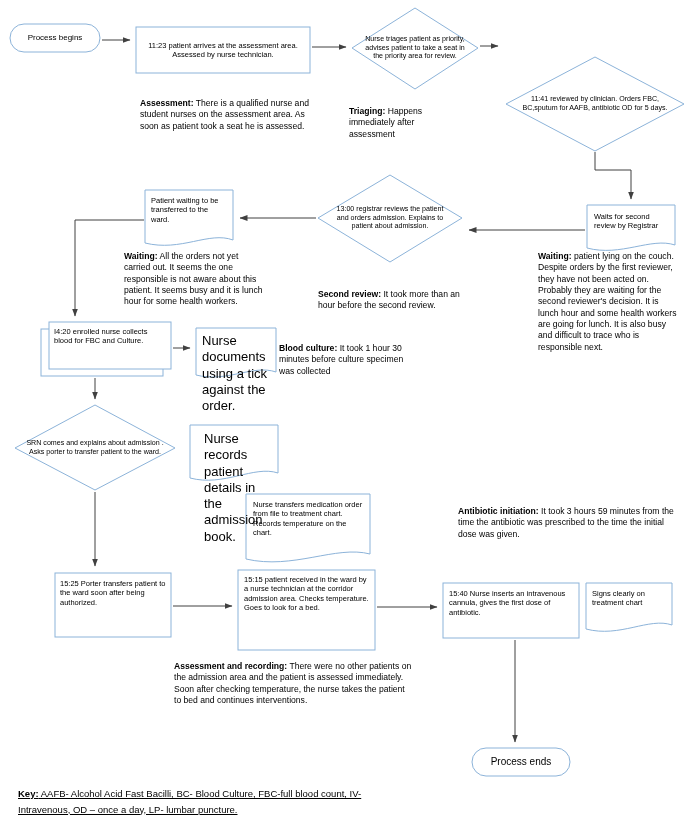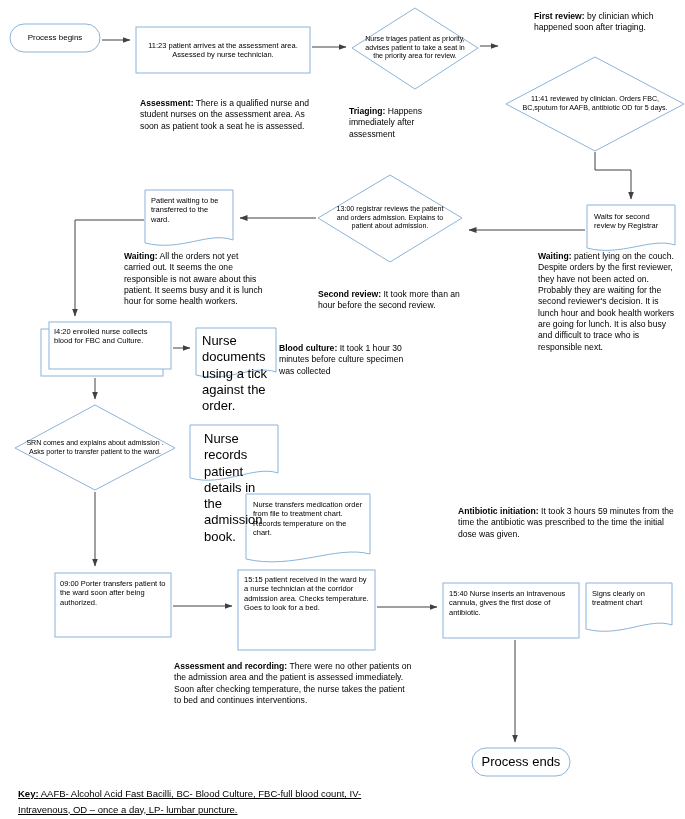--- a/index.html
+++ b/index.html
@@ -64,31 +64,30 @@
   <div class="node center" style="left:364px;top:16px;width:102px;height:64px;font-size:7.1px">Nurse triages patient as priority, advises patient to take a seat in the priority area for review.</div>
   <div class="node center" style="left:519px;top:74px;width:152px;height:60px;font-size:7.1px">11:41 reviewed by clinician. Orders  FBC, BC,sputum for AAFB, antibiotic OD for 5 days.</div>
   <div class="node" style="left:151px;top:196px;width:74px;font-size:7.5px">Patient waiting to be transferred to the ward.</div>
   <div class="node center" style="left:331px;top:186px;width:118px;height:64px;font-size:7.1px">13:00 registrar reviews the patient and orders admission. Explains to patient about admission.</div>
   <div class="node" style="left:594px;top:212px;width:74px;font-size:7.5px">Waits for  second review by Registrar</div>
   <div class="node" style="left:54px;top:327px;width:112px;font-size:7.5px">I4:20 enrolled nurse collects blood for FBC and Culture.</div>
   <div class="node" style="left:202px;top:333px;width:66px;font-size:13px">Nurse documents using a tick against the order.</div>
   <div class="node center" style="left:25px;top:414px;width:140px;height:68px;font-size:7.1px">SRN comes and explains about admission . Asks porter  to transfer patient to the ward.</div>
   <div class="node" style="left:204px;top:431px;width:72px;font-size:13px">Nurse records patient details in the admission book.</div>
   <div class="node" style="left:253px;top:500px;width:110px;font-size:7.5px">Nurse transfers medication order from file to treatment chart. Records temperature on the chart.</div>
-  <div class="node" style="left:60px;top:579px;width:106px;font-size:7.5px">09:00 Porter transfers patient to the ward soon after being authorized.</div>
+  <div class="node" style="left:60px;top:579px;width:106px;font-size:7.5px">15:25 Porter transfers patient to the ward soon after being authorized.</div>
   <div class="node" style="left:244px;top:575px;width:126px;font-size:7.5px">15:15 patient received in the ward by a nurse technician at the corridor admission area. Checks temperature. Goes to look for a bed.</div>
   <div class="node" style="left:449px;top:589px;width:124px;font-size:7.5px">15:40 Nurse inserts an intravenous cannula, gives the first dose of  antibiotic.</div>
   <div class="node" style="left:592px;top:589px;width:68px;font-size:7.5px">Signs clearly on treatment chart</div>
-  <div class="node center" style="left:472px;top:748px;width:98px;height:28px;font-size:13px">Process ends</div>
+  <div class="node center" style="left:472px;top:748px;width:98px;height:28px;font-size:10px">Process ends</div>
 
   <div class="ann" style="left:349px;top:106px;width:94px"><b>Triaging:</b><span> Happens immediately after assessment</span></div>
   <div class="ann" style="left:140px;top:98px;width:176px"><b>Assessment:</b><span> There is a qualified nurse and student nurses on the assessment area. As soon as patient took a seat he is  assessed.</span></div>
-  <div class="ann" style="left:534px;top:11px;width:142px"><b>First review:</b><span> by clinician which happened soon after triaging.</span></div>
   <div class="ann" style="left:318px;top:289px;width:146px"><b>Second review:</b><span> It took more than an hour before the second review.</span></div>
   <div class="ann" style="left:124px;top:251px;width:140px"><b>Waiting:</b><span> All the orders not yet carried out. It seems the one responsible is not aware about this patient. It seems busy and it is lunch hour for some health workers.</span></div>
-  <div class="ann" style="left:538px;top:251px;width:140px"><b>Waiting:</b><span> patient lying on the couch. Despite orders by the first reviewer, they have not been acted on. Probably they are waiting for the second reviewer's decision. It is lunch hour and book health workers  are going for lunch. It is also busy and difficult to trace who is responsible next.</span></div>
+  <div class="ann" style="left:538px;top:251px;width:140px"><b>Waiting:</b><span> patient lying on the couch. Despite orders by the first reviewer, they have not been acted on. Probably they are waiting for the second reviewer's decision. It is lunch hour and some health workers  are going for lunch. It is also busy and difficult to trace who is responsible next.</span></div>
   <div class="ann" style="left:279px;top:343px;width:140px"><b>Blood culture:</b><span> It took 1 hour 30 minutes before culture specimen was collected</span></div>
   <div class="ann" style="left:458px;top:506px;width:216px"><b>Antibiotic initiation:</b><span> It took 3 hours 59 minutes from the time the antibiotic was prescribed to the time the initial dose was given.</span></div>
   <div class="ann" style="left:174px;top:661px;width:240px"><b>Assessment and recording:</b><span> There were no other patients on the admission area and the patient is assessed immediately. Soon after checking temperature, the nurse takes the patient to bed and continues interventions.</span></div>
 
   <div class="key-line" style="left:18px;top:786px;width:362px"><b>Key:</b><span>  AAFB- Alcohol Acid Fast Bacilli, BC- Blood Culture, FBC-full blood count, IV- Intravenous, OD – once a day, LP- lumbar puncture.</span></div>
 
 </div>
 
 </body></html>

